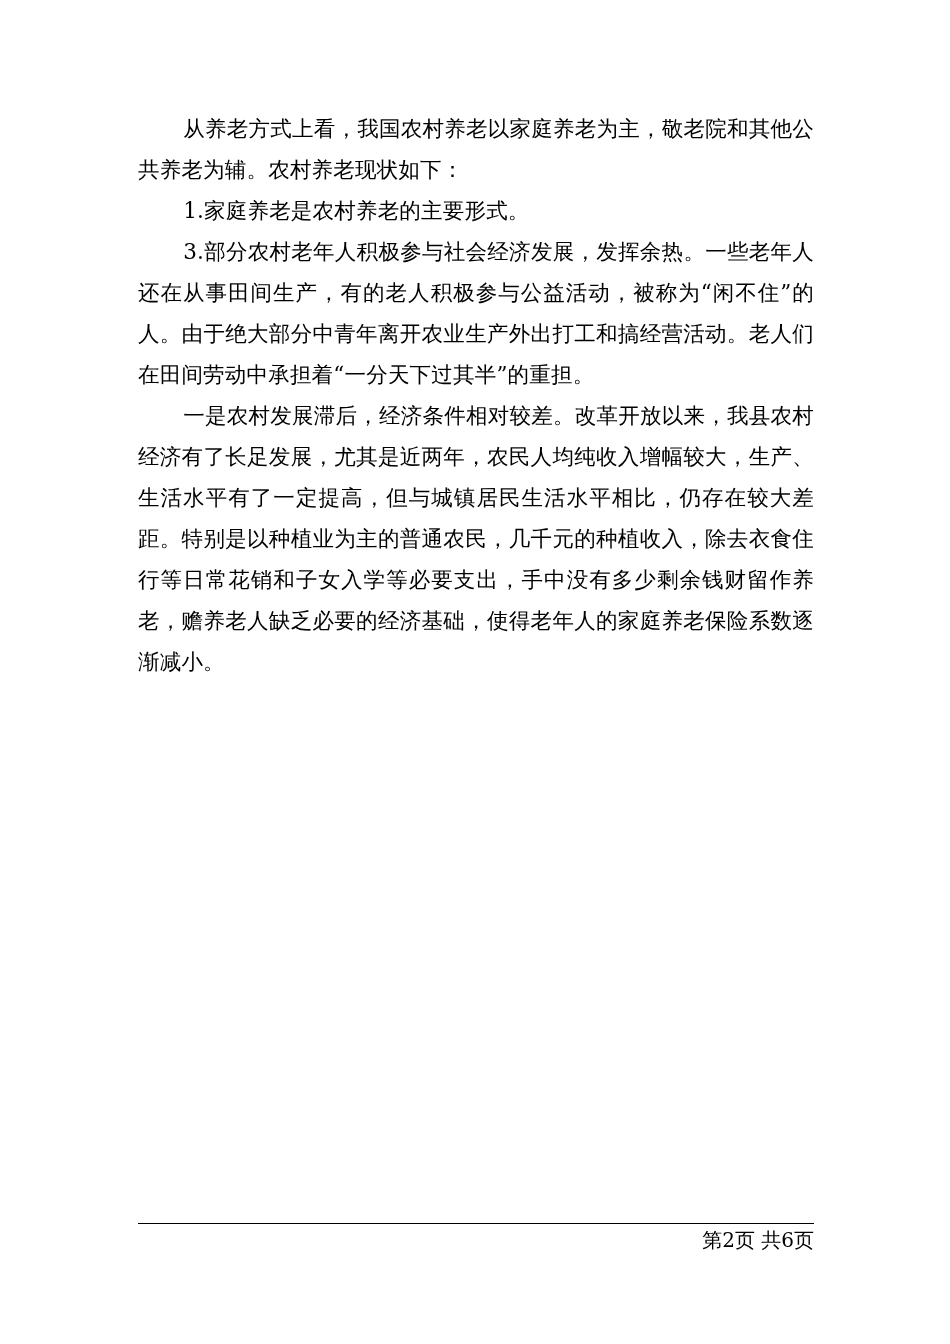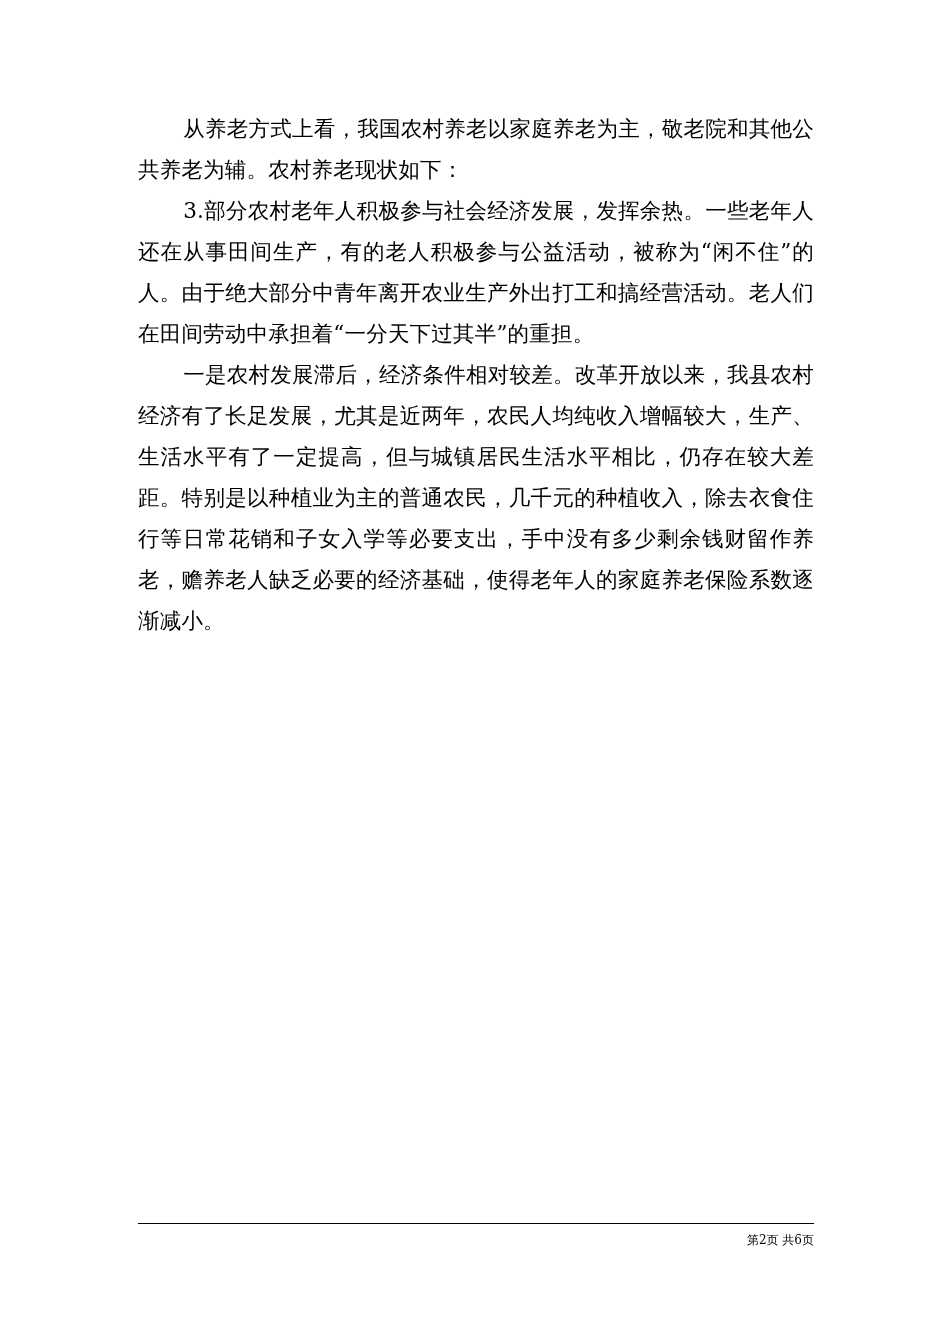--- a/index.html
+++ b/index.html
@@ -47,31 +47,32 @@
     bottom: 92px;
     width: 676px;
     text-align: right;
   }
   .footer-line {
     border-top: 1.5px solid #000;
     width: 100%;
     margin-bottom: 4px;
   }
   .footer-text {
-    font-size: 12px;
+    font-size: 20px;
     line-height: 24px;
     font-family: "DejaVu Serif", "Liberation Serif", serif;
   }
 </style>
 </head>
 <body>
 
 <div class="page">
   <div class="content">
     <p class="para indent">从养老方式上看，我国农村养老以家庭养老为主，敬老院和其他公共养老为辅。农村养老现状如下：</p>
+    <p class="para indent">1.家庭养老是农村养老的主要形式。</p>
     <p class="para indent">3.部分农村老年人积极参与社会经济发展，发挥余热。一些老年人还在从事田间生产，有的老人积极参与公益活动，被称为“闲不住”的人。由于绝大部分中青年离开农业生产外出打工和搞经营活动。老人们在田间劳动中承担着“一分天下过其半”的重担。</p>
     <p class="para indent">一是农村发展滞后，经济条件相对较差。改革开放以来，我县农村经济有了长足发展，尤其是近两年，农民人均纯收入增幅较大，生产、生活水平有了一定提高，但与城镇居民生活水平相比，仍存在较大差距。特别是以种植业为主的普通农民，几千元的种植收入，除去衣食住行等日常花销和子女入学等必要支出，手中没有多少剩余钱财留作养老，赡养老人缺乏必要的经济基础，使得老年人的家庭养老保险系数逐渐减小。</p>
   </div>
 
   <div class="footer">
     <div class="footer-line"></div>
     <div class="footer-text">第2页 共6页</div>
   </div>
 </div>
 

